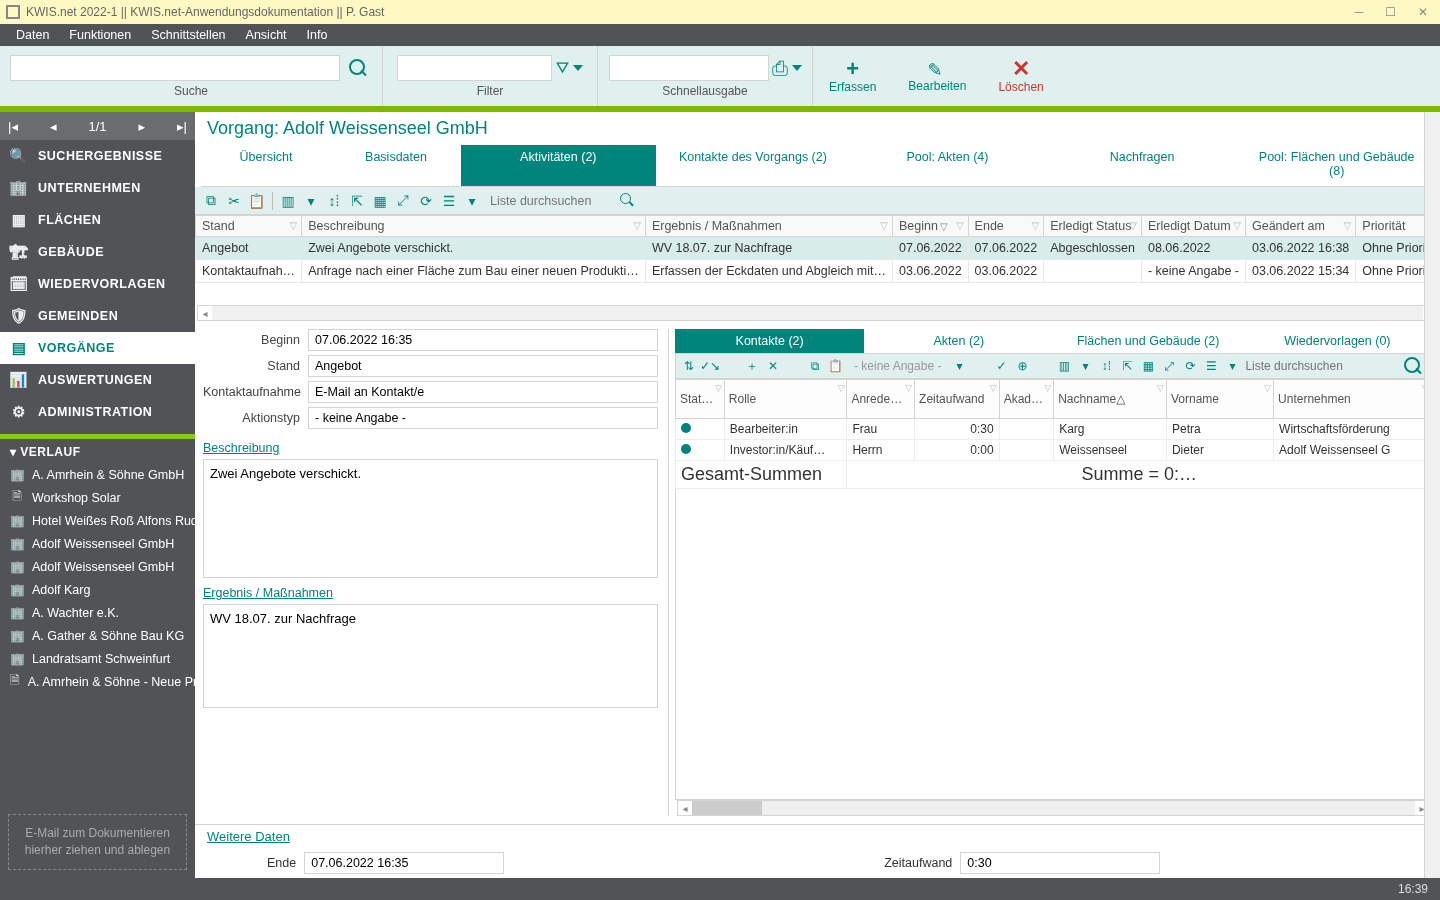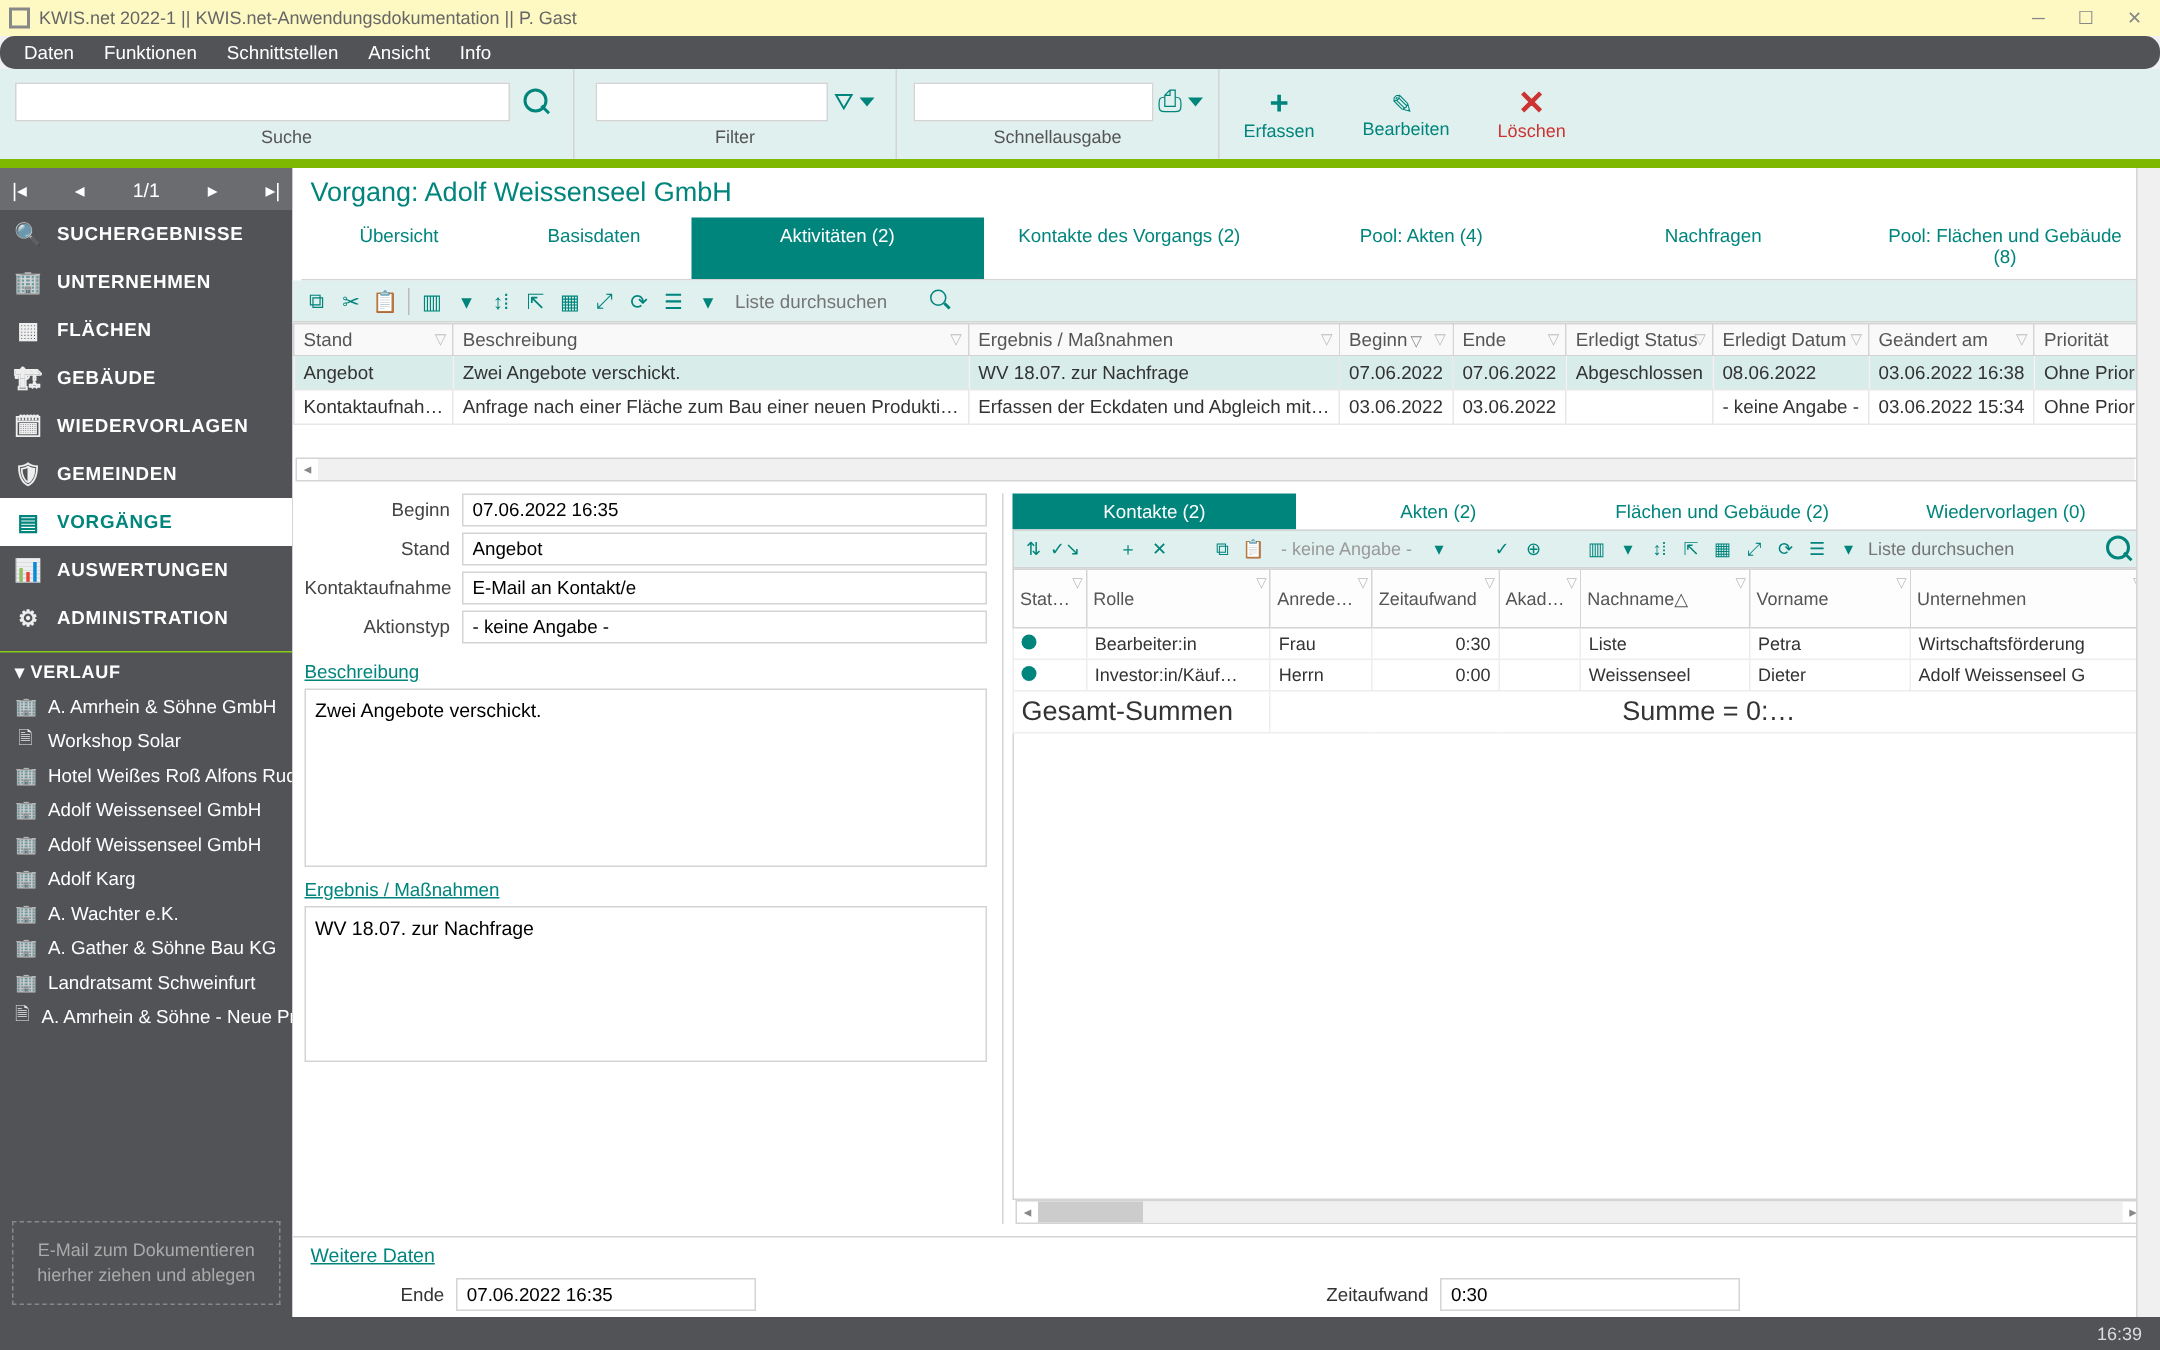--- a/index.html
+++ b/index.html
@@ -22,21 +22,21 @@
 html, body { width: 1440px; height: 900px; font-family: "Segoe UI", Arial, sans-serif; font-size: 13px; color: var(--text); background: var(--gray-bg); overflow: hidden; }
 
 
 .titlebar { height: 24px; background: #fef9c3; display: flex; align-items: center; padding: 0 6px; color: #666; font-size: 12px; }
 .titlebar .icon-sq { width:14px; height:14px; border:2px solid #888; margin-right:6px; }
 .titlebar .title { flex:1; }
 .titlebar .win-controls { display:flex; gap: 22px; padding-right:6px; }
 .titlebar .win-controls span { color:#888; cursor:pointer; }
 
 
-.menubar { height: 22px; background: var(--gray-dark); display: flex; align-items: center; padding: 0 6px; border-radius: 10px; }
+.menubar { height: 22px; background: var(--gray-dark); display: flex; align-items: center; padding: 0 6px; }
 .menubar .item { color: #fff; font-size: 12.5px; padding: 0 10px; cursor: pointer; }
 
 
 .toolbar { background: var(--teal-light); display: flex; align-items: stretch; height: 60px; }
 .tool-group { display:flex; flex-direction:column; align-items:center; justify-content:center; border-right:1px solid var(--gray-border); padding: 4px 10px; }
 .tool-group .row { display:flex; align-items:center; gap:4px; }
 .tool-group .label { font-size:12px; color:#555; margin-top:2px; }
 .tool-group input[type=text] { height: 26px; border:1px solid var(--gray-border); background:#fff; padding:0 4px; font-size:13px; }
 .icon-btn { display:flex; align-items:center; justify-content:center; width:28px; height:28px; cursor:pointer; }
 .mag { position:relative; width:18px; height:18px; }
@@ -62,21 +62,21 @@
 
 
 .sidebar { width:195px; background:var(--gray-dark); color:#fff; display:flex; flex-direction:column; overflow:hidden; }
 .sidebar-nav { display:flex; align-items:center; justify-content:space-between; height:28px; padding:0 8px; background:var(--gray-mid); font-size:13px; }
 .sidebar-nav span { cursor:pointer; }
 .side-list { flex:1; overflow-y:auto; }
 .side-item { display:flex; align-items:center; height:32px; padding:0 10px; gap:10px; cursor:pointer; font-size:12.5px; font-weight:600; letter-spacing:0.5px; }
 .side-item.active { background:#fff; color:var(--teal); }
 .side-item .si-icon { width:18px; height:18px; display:flex; align-items:center; justify-content:center; font-size:15px; opacity:0.9;}
 .side-item.active .si-icon { opacity:1; }
-.side-section-header { padding:6px 10px 4px; font-size:12px; font-weight:700; letter-spacing:0.5px; border-top:1px solid #84cc16; margin-top:6px; }
+.side-section-header { padding:6px 10px 4px; font-size:12px; font-weight:700; letter-spacing:0.5px; border-top:5px solid #84cc16; margin-top:6px; }
 .hist-item { display:flex; align-items:center; height:23px; padding:0 10px; gap:8px; font-size:12.5px; cursor:pointer; white-space:nowrap; overflow:hidden; text-overflow:ellipsis; }
 .hist-item .hi-icon { width:14px; text-align:center; opacity:0.85; font-size:12px;}
 .dropzone { margin:8px; padding:10px; border:1px dashed #888; color:#aaa; font-size:12px; text-align:center; line-height:1.4; }
 
 
 .content { flex:1; display:flex; flex-direction:column; background:#fff; overflow:hidden; }
 .page-title { padding:6px 12px; font-size:18px; color:var(--teal); }
 .tabs { display:flex; border-bottom:1px solid var(--gray-border); margin:0 6px; }
 .tab { padding:5px 18px; font-size:12.5px; color:var(--teal); cursor:pointer; border-bottom:3px solid transparent; text-align:center;}
 .tab.active { background:var(--teal); color:#fff; }
@@ -459,21 +459,21 @@
             </tbody>
             <tbody>
               <tr>
                 <td><span class="status-dot"></span></td>
                 <td>Bearbeiter:in</td>
                 <td>Frau</td>
                 <td>
                   <div style="text-align:right">0:30</div>
                 </td>
                 <td></td>
-                <td>Liste</td>
+                <td>Karg</td>
                 <td>Petra</td>
                 <td>Wirtschaftsförderung</td>
               </tr>
             </tbody>
             <tbody>
               <tr>
                 <td><span class="status-dot"></span></td>
                 <td>Investor:in/Käuf…</td>
                 <td>Herrn</td>
                 <td>

